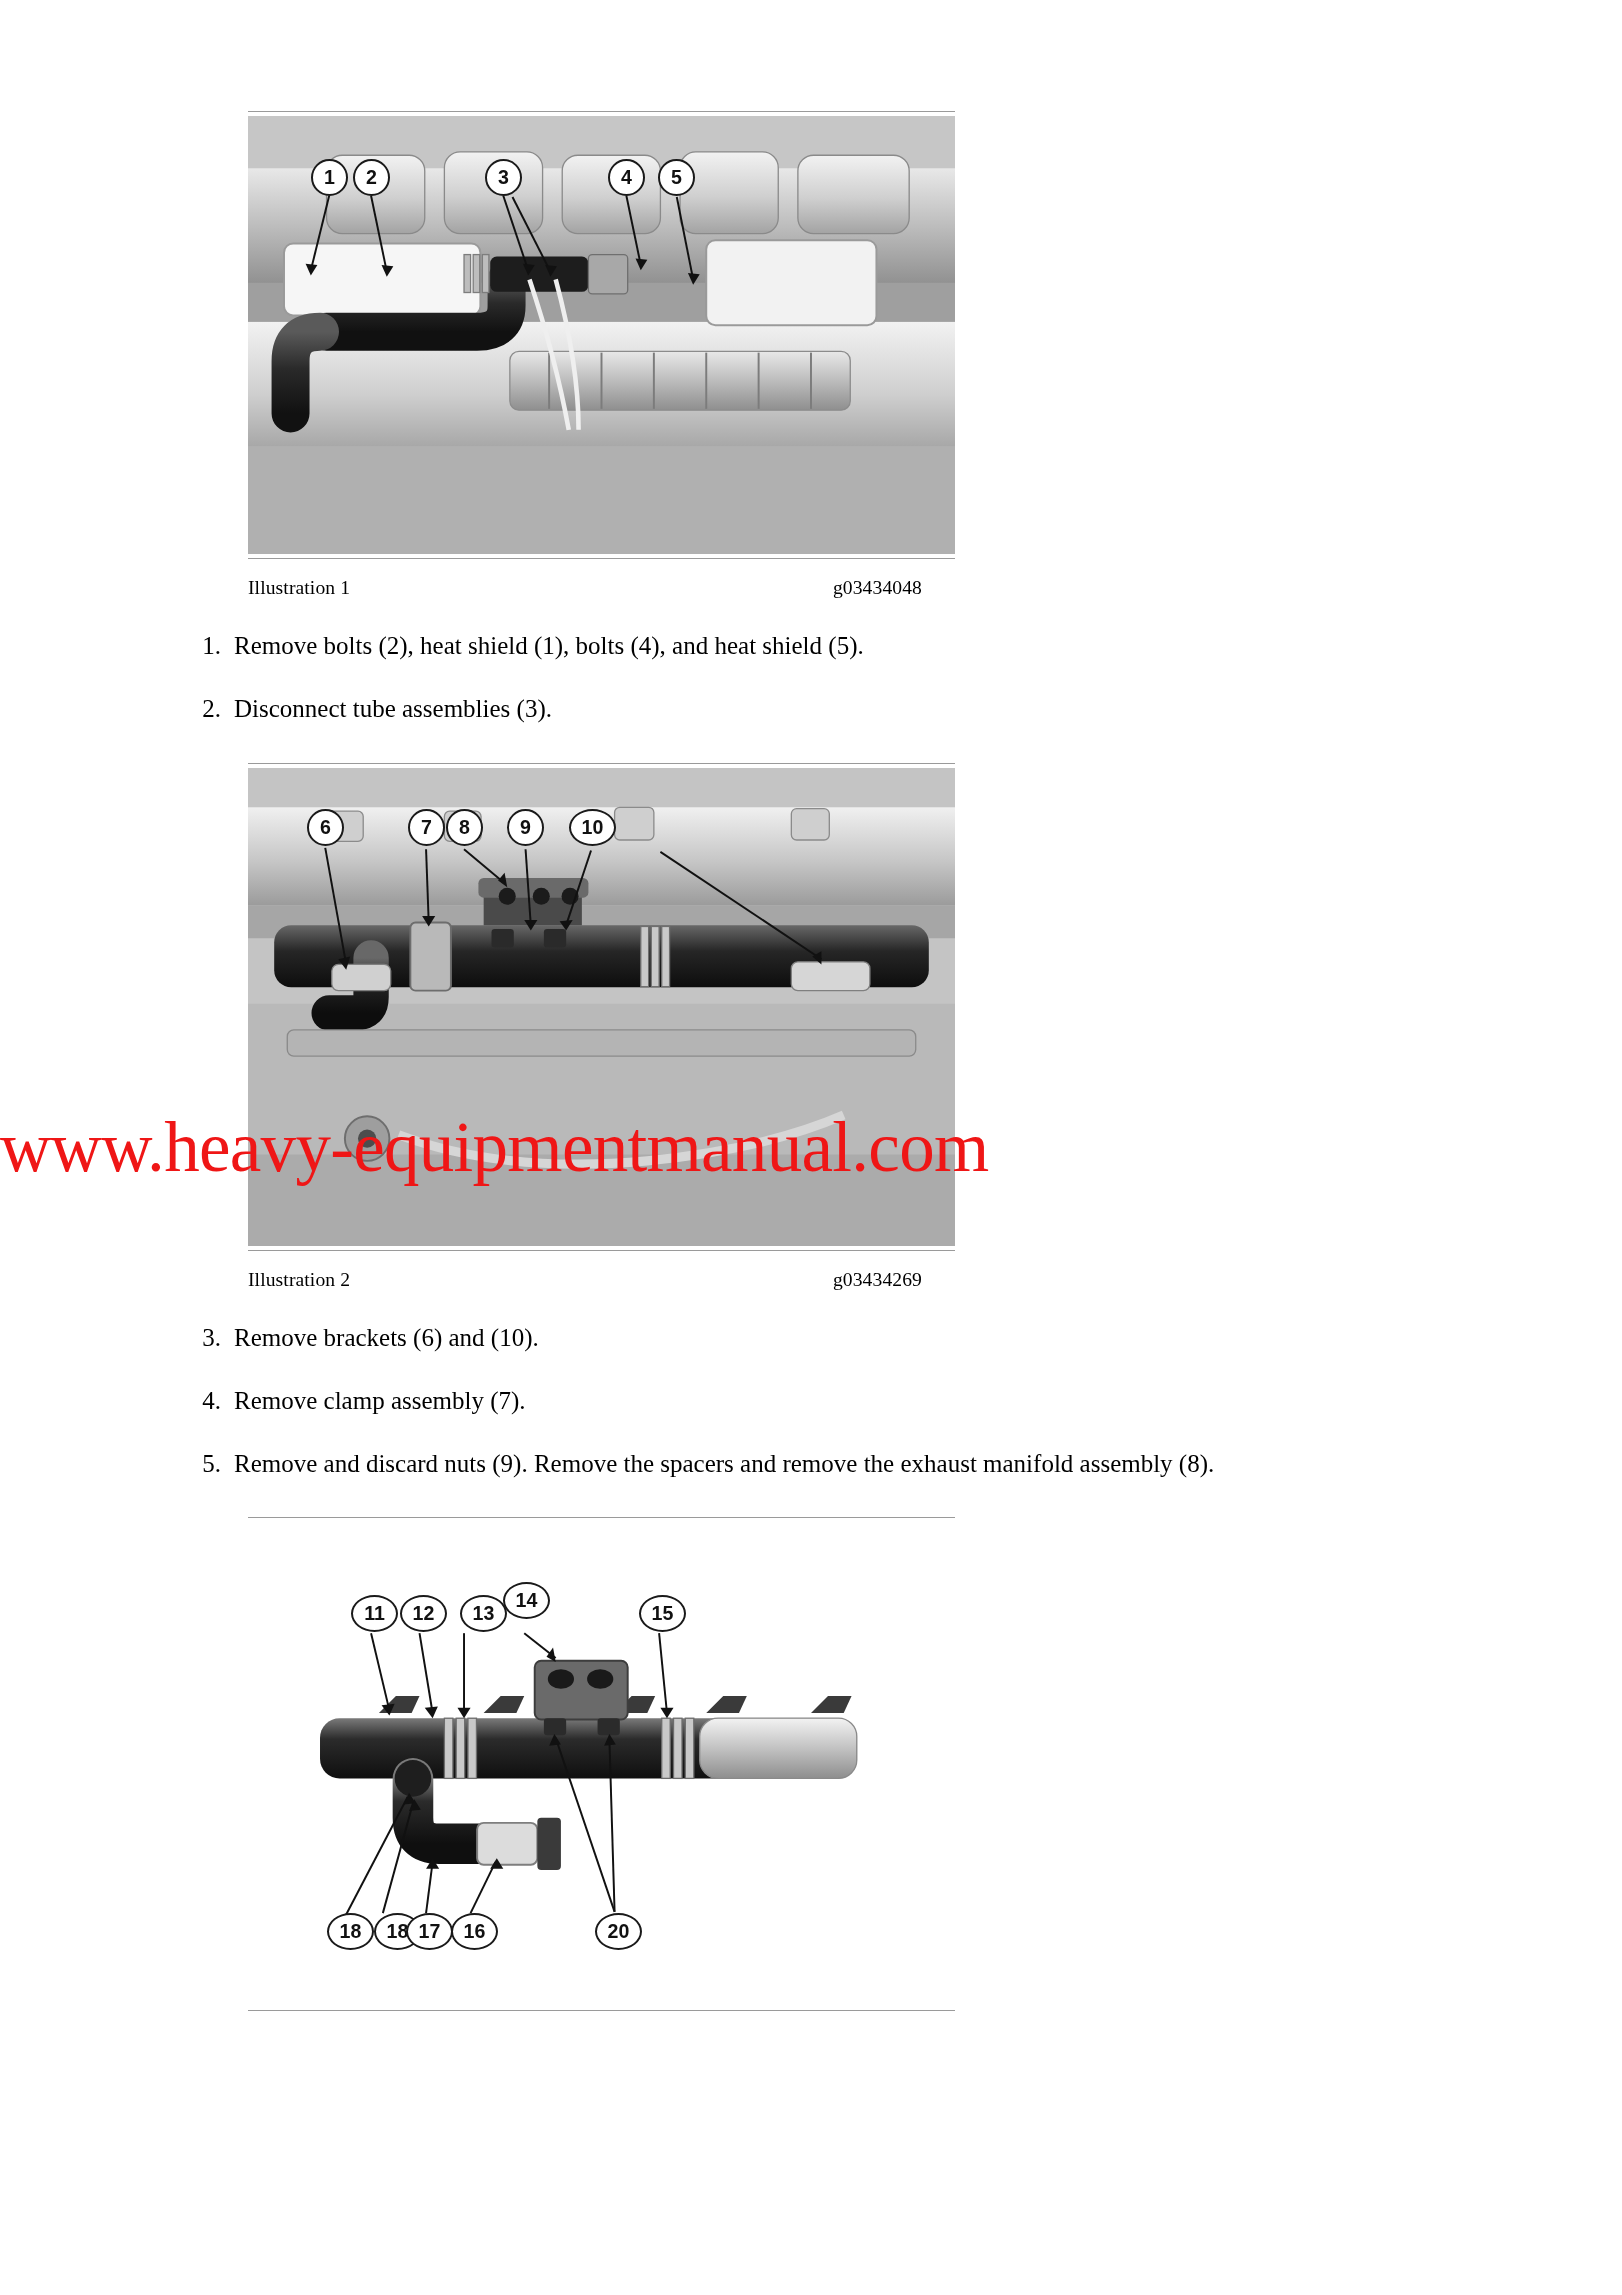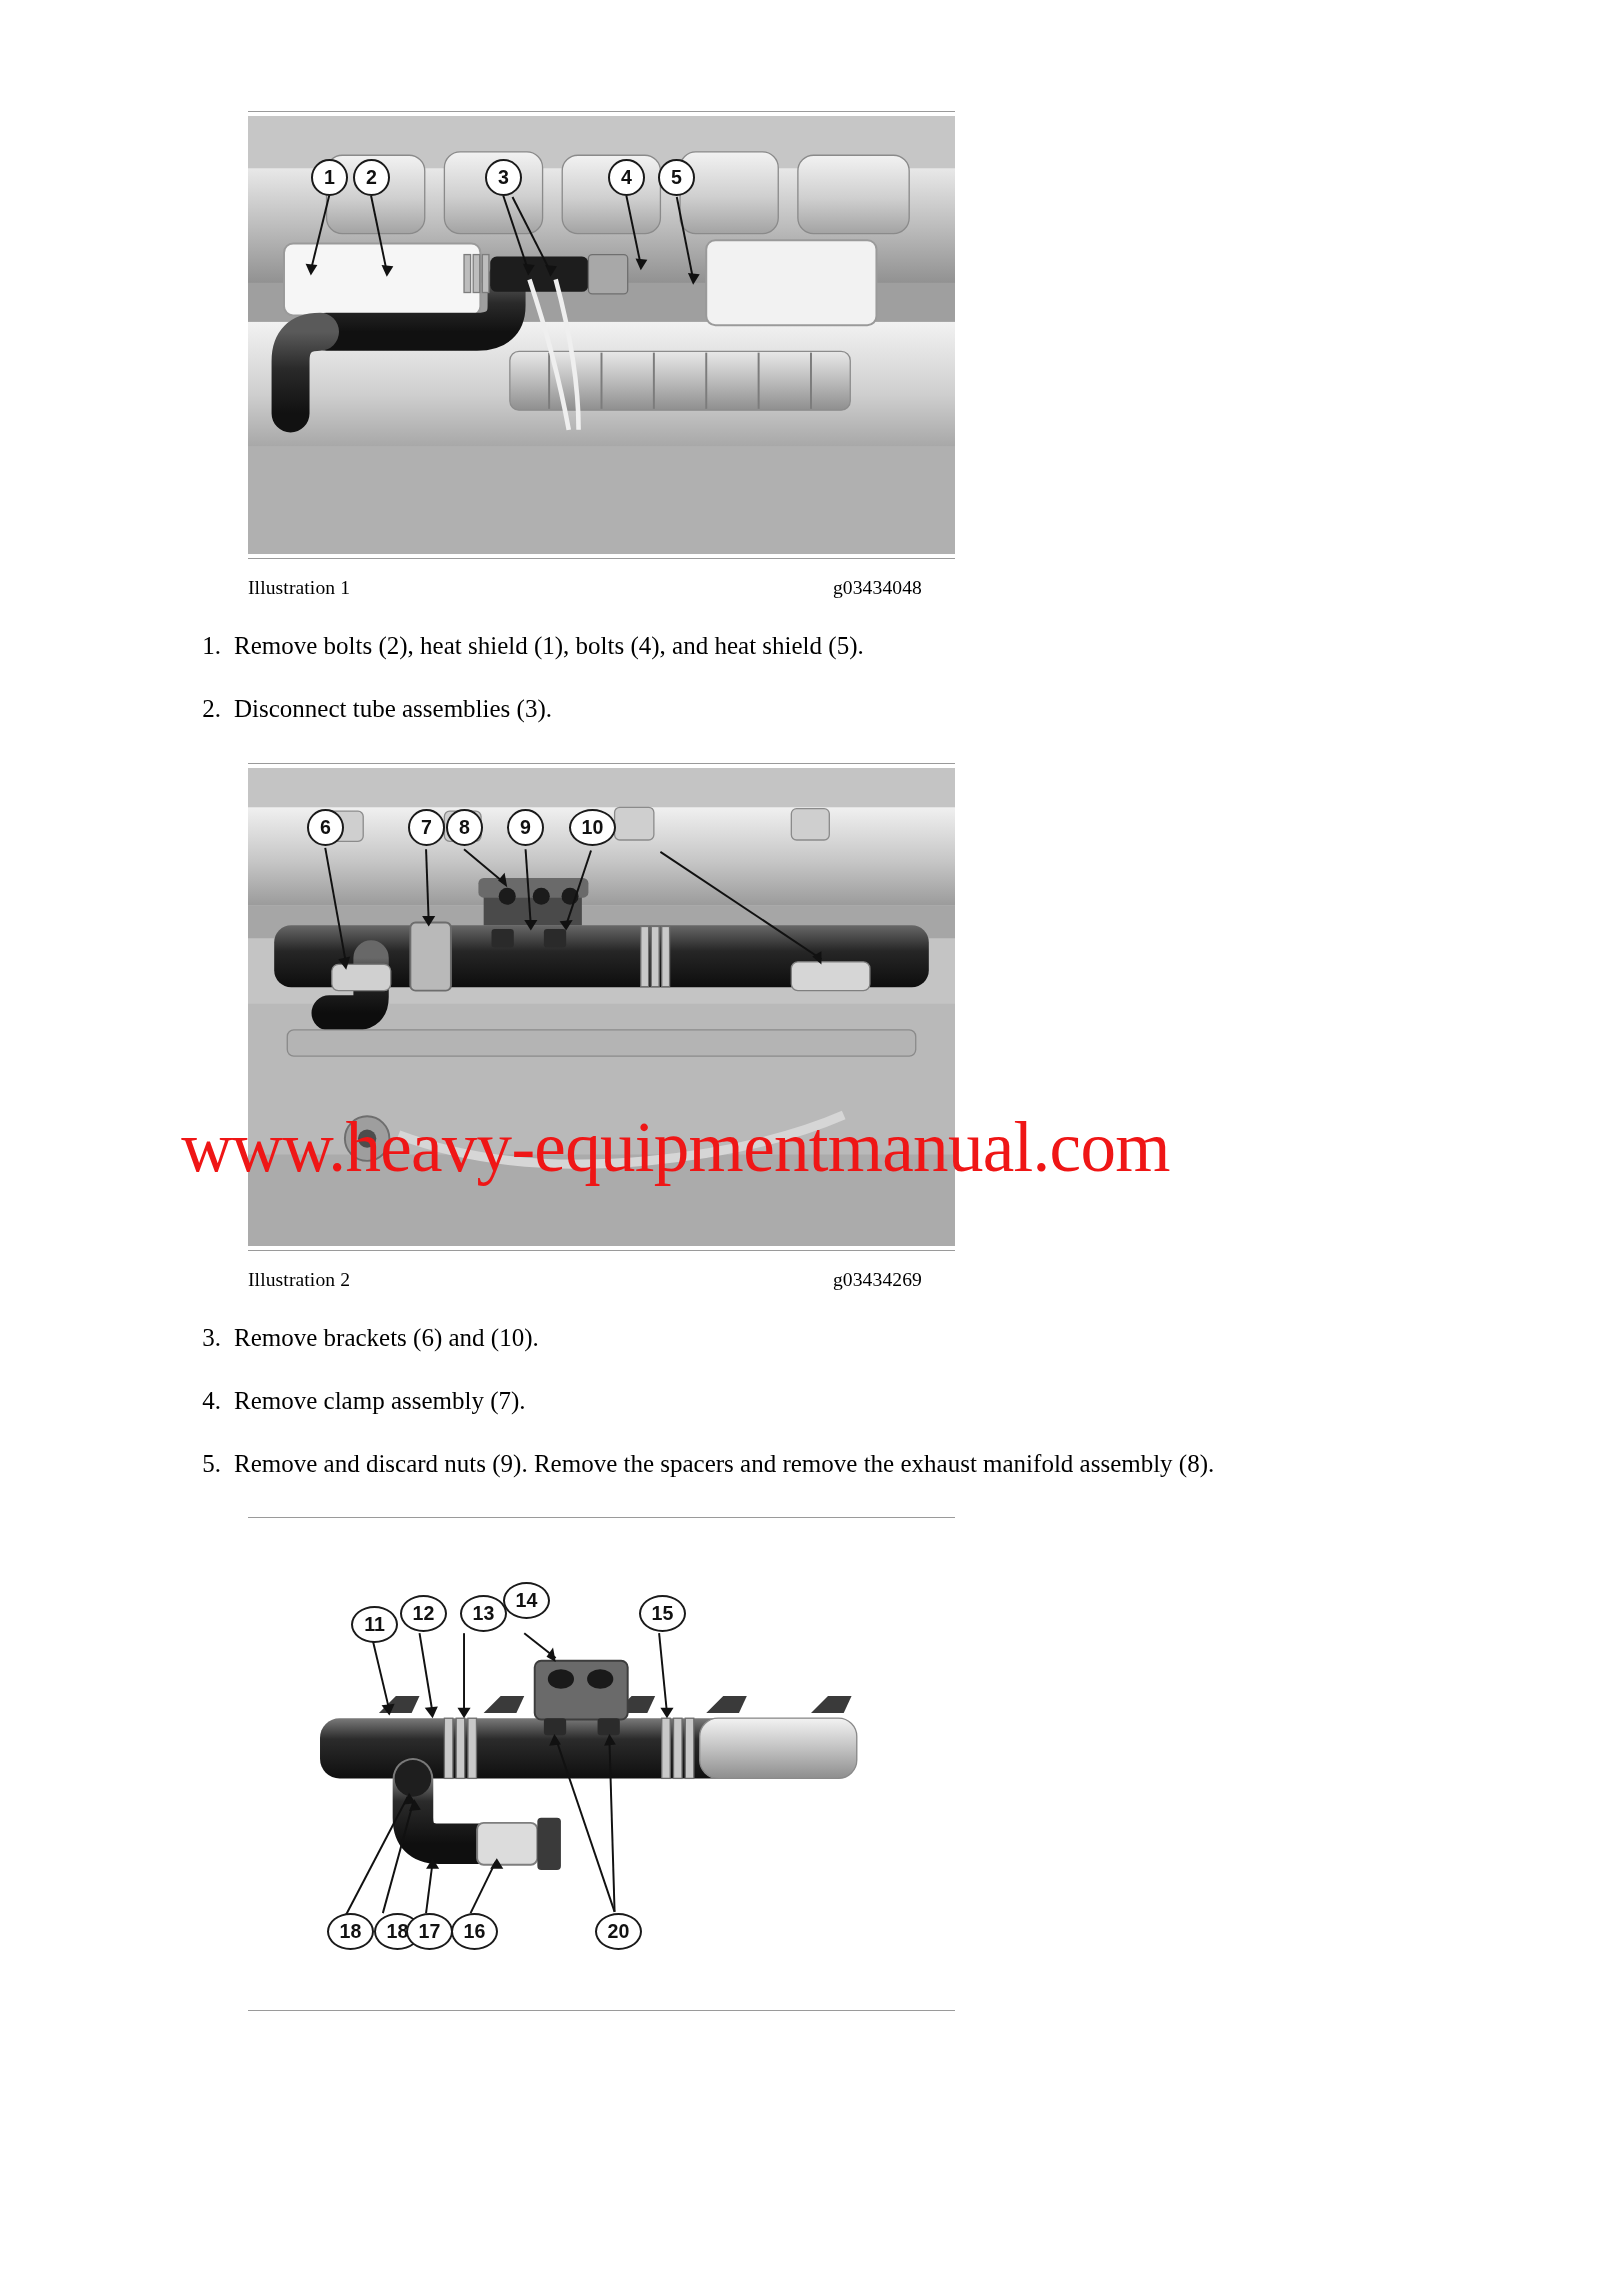--- a/index.html
+++ b/index.html
@@ -77,21 +77,21 @@
     box-sizing: border-box;
   }
   .step .txt { flex: 1 1 auto; }
 
   
   .watermark {
     position: absolute;
     left: 0;
     top: 1107px;
     width: 1351px;
-    text-align: center;
+    text-align: left;
     font-family: "Liberation Serif", serif;
     font-size: 71px;
     color: #ef1616;
     letter-spacing: -0.7px;
     z-index: 40;
     pointer-events: none;
     white-space: nowrap;
   }
 
   
@@ -425,21 +425,21 @@
             <g fill="#111">
               <polygon points="246,414 238,432 256,430"></polygon>
               <polygon points="254,424 246,442 264,440"></polygon>
               <polygon points="282,514 272,530 292,530"></polygon>
               <polygon points="380,514 370,530 390,530"></polygon>
               <polygon points="468,324 460,342 478,340"></polygon>
               <polygon points="552,324 544,342 562,340"></polygon>
             </g>
           </svg>
 
-          <div class="callout wide" style="left:103px; top:84px;">11</div>
+          <div class="callout wide" style="left:103px; top:73px;">11</div>
           <div class="callout wide" style="left:152px; top:73px;">12</div>
           <div class="callout wide" style="left:212px; top:73px;">13</div>
           <div class="callout wide" style="left:255px; top:60px;">14</div>
           <div class="callout wide" style="left:391px; top:73px;">15</div>
 
           <div class="callout wide" style="left:79px; top:391px;">18</div>
           <div class="callout wide" style="left:126px; top:391px;">18</div>
           <div class="callout wide" style="left:158px; top:391px;">17</div>
           <div class="callout wide" style="left:203px; top:391px;">16</div>
           <div class="callout wide" style="left:347px; top:391px;">20</div>

